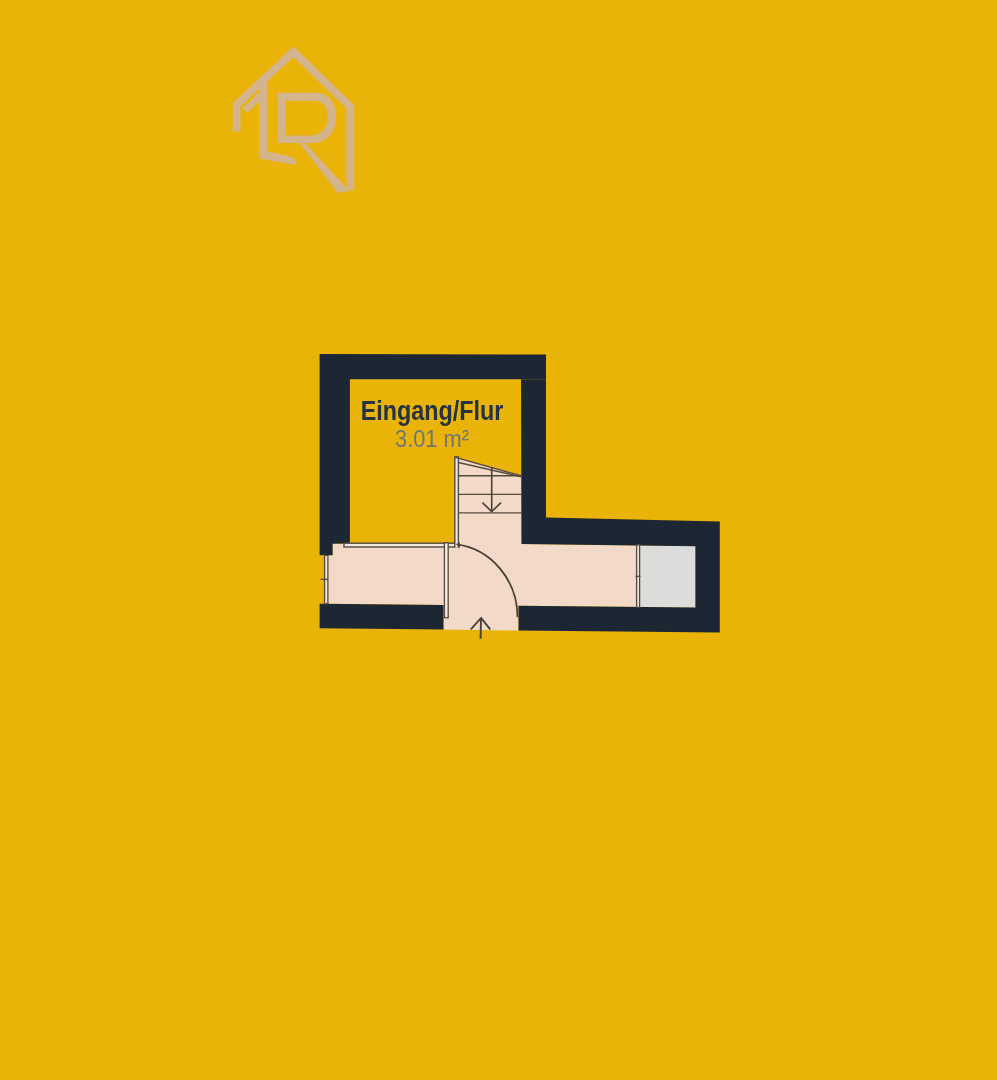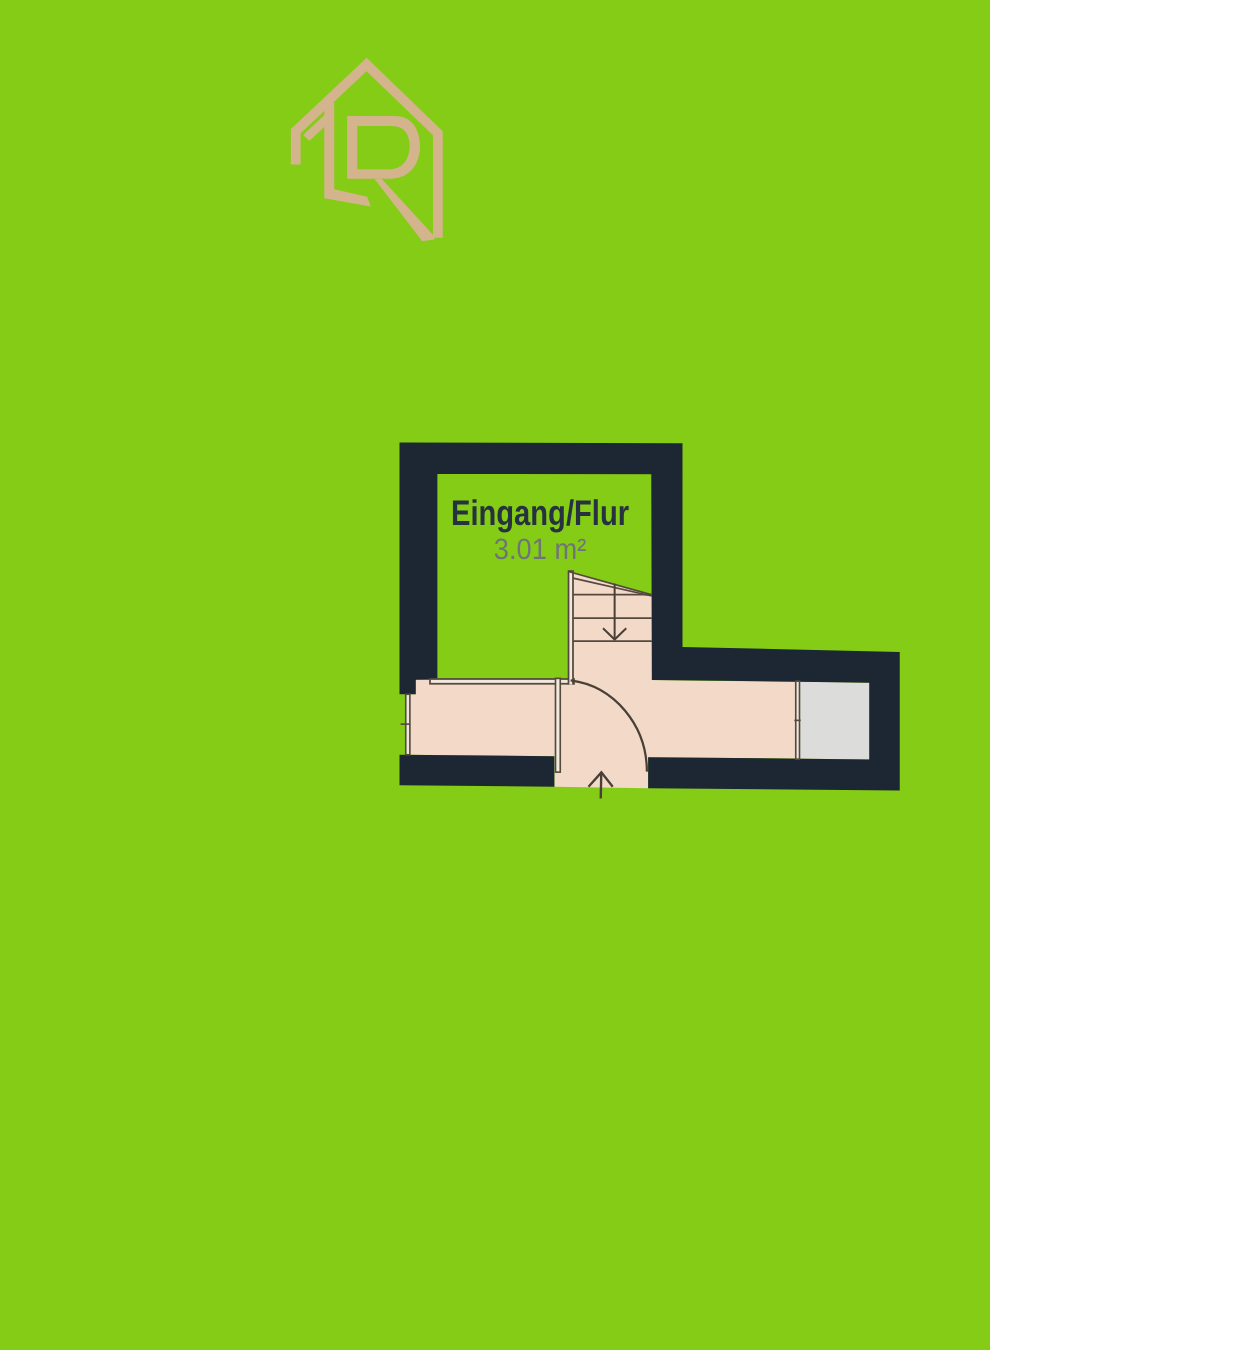--- a/index.html
+++ b/index.html
@@ -1,16 +1,16 @@
 <!DOCTYPE html>
 <html><head>
 <meta charset="utf-8">
 <style>
   html,body{margin:0;padding:0;background:#ffffff;}
-  .page{position:relative;width:792px;height:1080px;background:#84cc16;overflow:hidden;}
+  .page{position:relative;width:997px;height:1080px;background:#eab308;overflow:hidden;}
   svg{display:block;}
   text{font-family:"Liberation Sans",sans-serif;}
 </style>
 </head>
 <body>
 <div class="page">
 <svg width="997" height="1080" viewBox="0 0 997 1080" xmlns="http://www.w3.org/2000/svg">
 
 <polyline points="236.6,131.5 236.6,104.9 293.3,51.6 350.3,106.6 350.3,190.2" fill="none" stroke="#d4b48d" stroke-width="7.8" stroke-linejoin="miter"></polyline>
 

